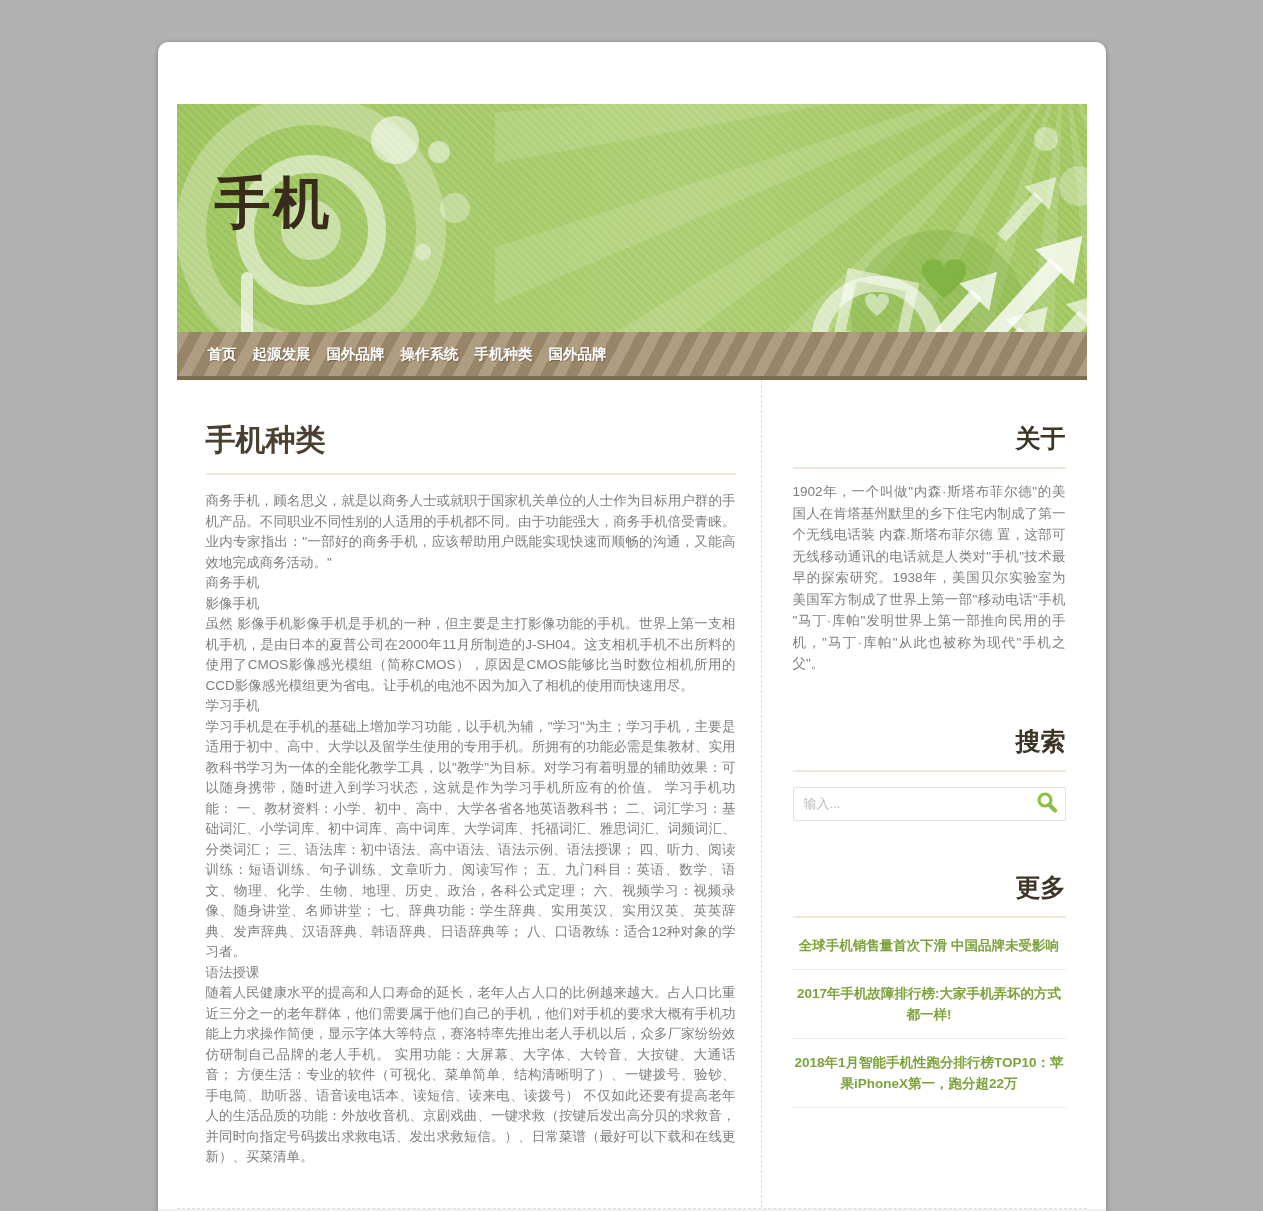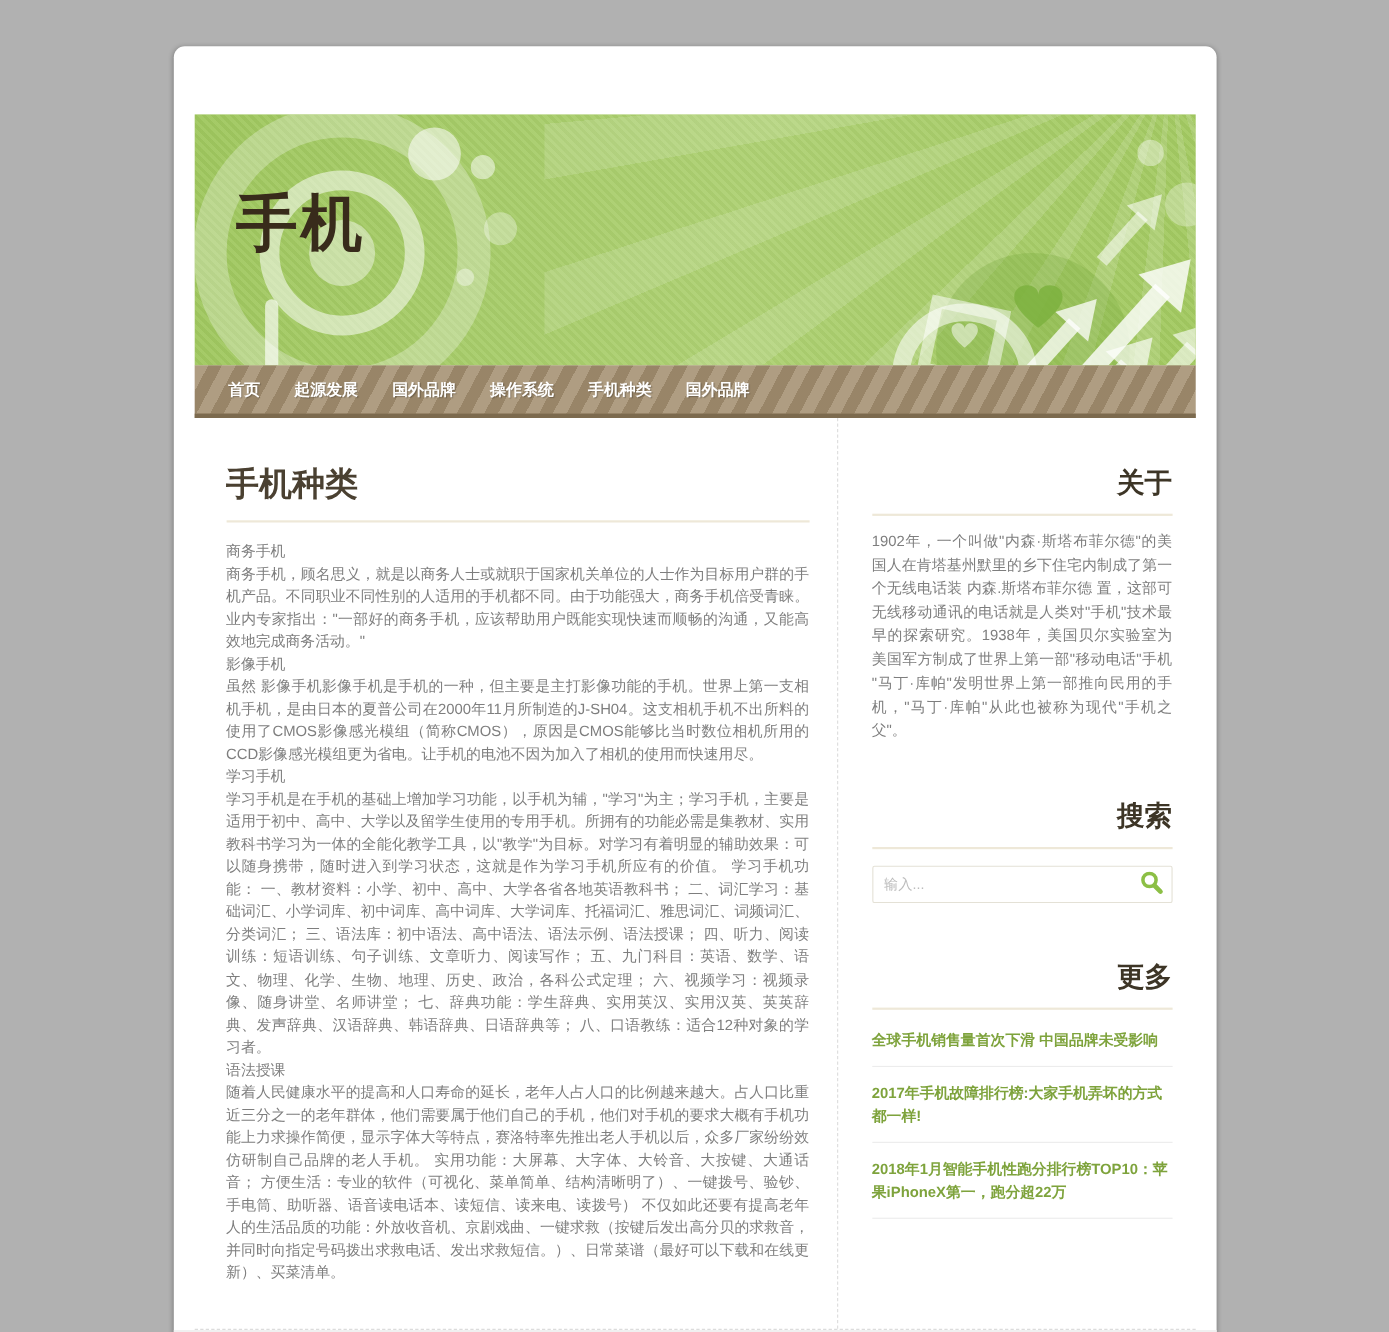--- a/index.html
+++ b/index.html
@@ -10,21 +10,21 @@
   .banner{position:relative;height:228px;overflow:hidden;
           background:linear-gradient(100deg,#9fc75e 0%,#aed173 55%,#a2c960 100%);margin-top:44px;}
   .banner::before{content:"";position:absolute;inset:0;
           background:repeating-linear-gradient(45deg,rgba(255,255,255,0.05) 0 3px,rgba(0,0,0,0.025) 3px 6px);}
   .banner-rays{position:absolute;top:0;right:0;width:65%;height:100%;
           background:repeating-conic-gradient(from 130deg at 96% -18%,rgba(255,255,255,0.13) 0deg 5deg,rgba(255,255,255,0) 5deg 13deg);}
   .banner-art{position:absolute;inset:0;}
   .site-title{position:absolute;left:38px;top:62px;margin:0;font-size:56px;font-weight:bold;
           color:#382b1b;letter-spacing:3px;}
   
-  .nav{display:flex;align-items:center;height:44px;padding-left:31px;gap:31px;
+  .nav{display:flex;align-items:center;height:44px;padding-left:31px;gap:16px;
        background-color:#a28d6e;
        background-image:repeating-linear-gradient(118deg,rgba(255,255,255,0.14) 0 11px,rgba(0,0,0,0.06) 11px 22px);
        border-bottom:4px solid #7c6a4e;}
   .nav a{color:#ffffff;font-size:14.5px;font-weight:bold;text-decoration:none;
          text-shadow:1px 1px 1px rgba(0,0,0,0.25);cursor:pointer;}
   
   .columns{display:flex;min-height:745px;background:#fff;border-bottom:1px dashed #dcdcdc;}
   .main{width:585px;box-sizing:border-box;padding:28px 25px 40px 29px;border-right:1px dashed #dcdcdc;}
   .sidebar{width:325px;box-sizing:border-box;padding:28px 21px 40px 31px;}
   .page-title{margin:12px 0 0;font-size:30px;font-weight:bold;color:#4a4031;
@@ -35,21 +35,21 @@
           padding-bottom:12px;border-bottom:2px solid #eee8d8;text-align:right;}
   .about-text{margin:12px 0 0;font-size:13.5px;line-height:21.5px;color:#7e7e7e;text-align:justify;}
   .section-gap{margin-top:50px;}
   .search-box{position:relative;margin-top:15px;}
   .search-box input{width:100%;box-sizing:border-box;height:34px;border:1px solid #e4e1d6;
           border-radius:2px;padding:0 40px 0 10px;font-size:13px;color:#000000;outline:none;
           font-family:"Liberation Sans",sans-serif;background:#fff;}
   .search-box input::placeholder{color:#bcbcbc;}
   .search-btn{position:absolute;right:6px;top:5px;width:26px;height:24px;border:none;
           background:transparent;padding:0;cursor:pointer;}
-  .more-list{list-style:none;margin:4px 0 0;padding:0;}
+  .more-list{list-style:none;margin:4px 0 0;padding:0;text-align:center;}
   .more-list li{border-bottom:1px solid #ececec;padding:13px 0;}
   .more-list a{color:#7ea33c;font-size:13.5px;font-weight:bold;line-height:21px;
           text-decoration:none;cursor:pointer;}
   .card-bottom{height:22px;margin:0 -19px;background:#f0f0f0;border-radius:0 0 10px 10px;}
   .page-footer{padding:70px 0 40px;text-align:center;color:#909090;font-size:13px;}
 </style>
 </head>
 <body>
 
 <div class="page">
@@ -107,22 +107,22 @@
       <a href="#">国外品牌</a>
       <a href="#">操作系统</a>
       <a href="#">手机种类</a>
       <a href="#">国外品牌</a>
     </nav>
 
     <div class="columns">
       <main class="main">
         <h2 class="page-title">手机种类</h2>
         <div class="article">
+          <p>商务手机，顾名思义，就是以商务人士或就职于国家机关单位的人士作为目标用户群的手机产品。不同职业不同性别的人适用的手机都不同。由于功能强大，商务手机倍受青睐。业内专家指出："一部好的商务手机，应该帮助用户既能实现快速而顺畅的沟通，又能高效地完成商务活动。"</p>
           <p>商务手机</p>
-          <p>商务手机，顾名思义，就是以商务人士或就职于国家机关单位的人士作为目标用户群的手机产品。不同职业不同性别的人适用的手机都不同。由于功能强大，商务手机倍受青睐。业内专家指出："一部好的商务手机，应该帮助用户既能实现快速而顺畅的沟通，又能高效地完成商务活动。"</p>
           <p>影像手机</p>
           <p>虽然 影像手机影像手机是手机的一种，但主要是主打影像功能的手机。世界上第一支相机手机，是由日本的夏普公司在2000年11月所制造的J-SH04。这支相机手机不出所料的使用了CMOS影像感光模组（简称CMOS），原因是CMOS能够比当时数位相机所用的CCD影像感光模组更为省电。让手机的电池不因为加入了相机的使用而快速用尽。</p>
           <p>学习手机</p>
           <p>学习手机是在手机的基础上增加学习功能，以手机为辅，"学习"为主；学习手机，主要是适用于初中、高中、大学以及留学生使用的专用手机。所拥有的功能必需是集教材、实用教科书学习为一体的全能化教学工具，以"教学"为目标。对学习有着明显的辅助效果：可以随身携带，随时进入到学习状态，这就是作为学习手机所应有的价值。 学习手机功能： 一、教材资料：小学、初中、高中、大学各省各地英语教科书； 二、词汇学习：基础词汇、小学词库、初中词库、高中词库、大学词库、托福词汇、雅思词汇、词频词汇、分类词汇； 三、语法库：初中语法、高中语法、语法示例、语法授课； 四、听力、阅读训练：短语训练、句子训练、文章听力、阅读写作； 五、九门科目：英语、数学、语文、物理、化学、生物、地理、历史、政治，各科公式定理； 六、视频学习：视频录像、随身讲堂、名师讲堂； 七、辞典功能：学生辞典、实用英汉、实用汉英、英英辞典、发声辞典、汉语辞典、韩语辞典、日语辞典等； 八、口语教练：适合12种对象的学习者。</p>
           <p>语法授课</p>
           <p>随着人民健康水平的提高和人口寿命的延长，老年人占人口的比例越来越大。占人口比重近三分之一的老年群体，他们需要属于他们自己的手机，他们对手机的要求大概有手机功能上力求操作简便，显示字体大等特点，赛洛特率先推出老人手机以后，众多厂家纷纷效仿研制自己品牌的老人手机。 实用功能：大屏幕、大字体、大铃音、大按键、大通话音； 方便生活：专业的软件（可视化、菜单简单、结构清晰明了）、一键拨号、验钞、手电筒、助听器、语音读电话本、读短信、读来电、读拨号） 不仅如此还要有提高老年人的生活品质的功能：外放收音机、京剧戏曲、一键求救（按键后发出高分贝的求救音，并同时向指定号码拨出求救电话、发出求救短信。）、日常菜谱（最好可以下载和在线更新）、买菜清单。</p>
         </div>
       </main>
 
       <aside class="sidebar">

